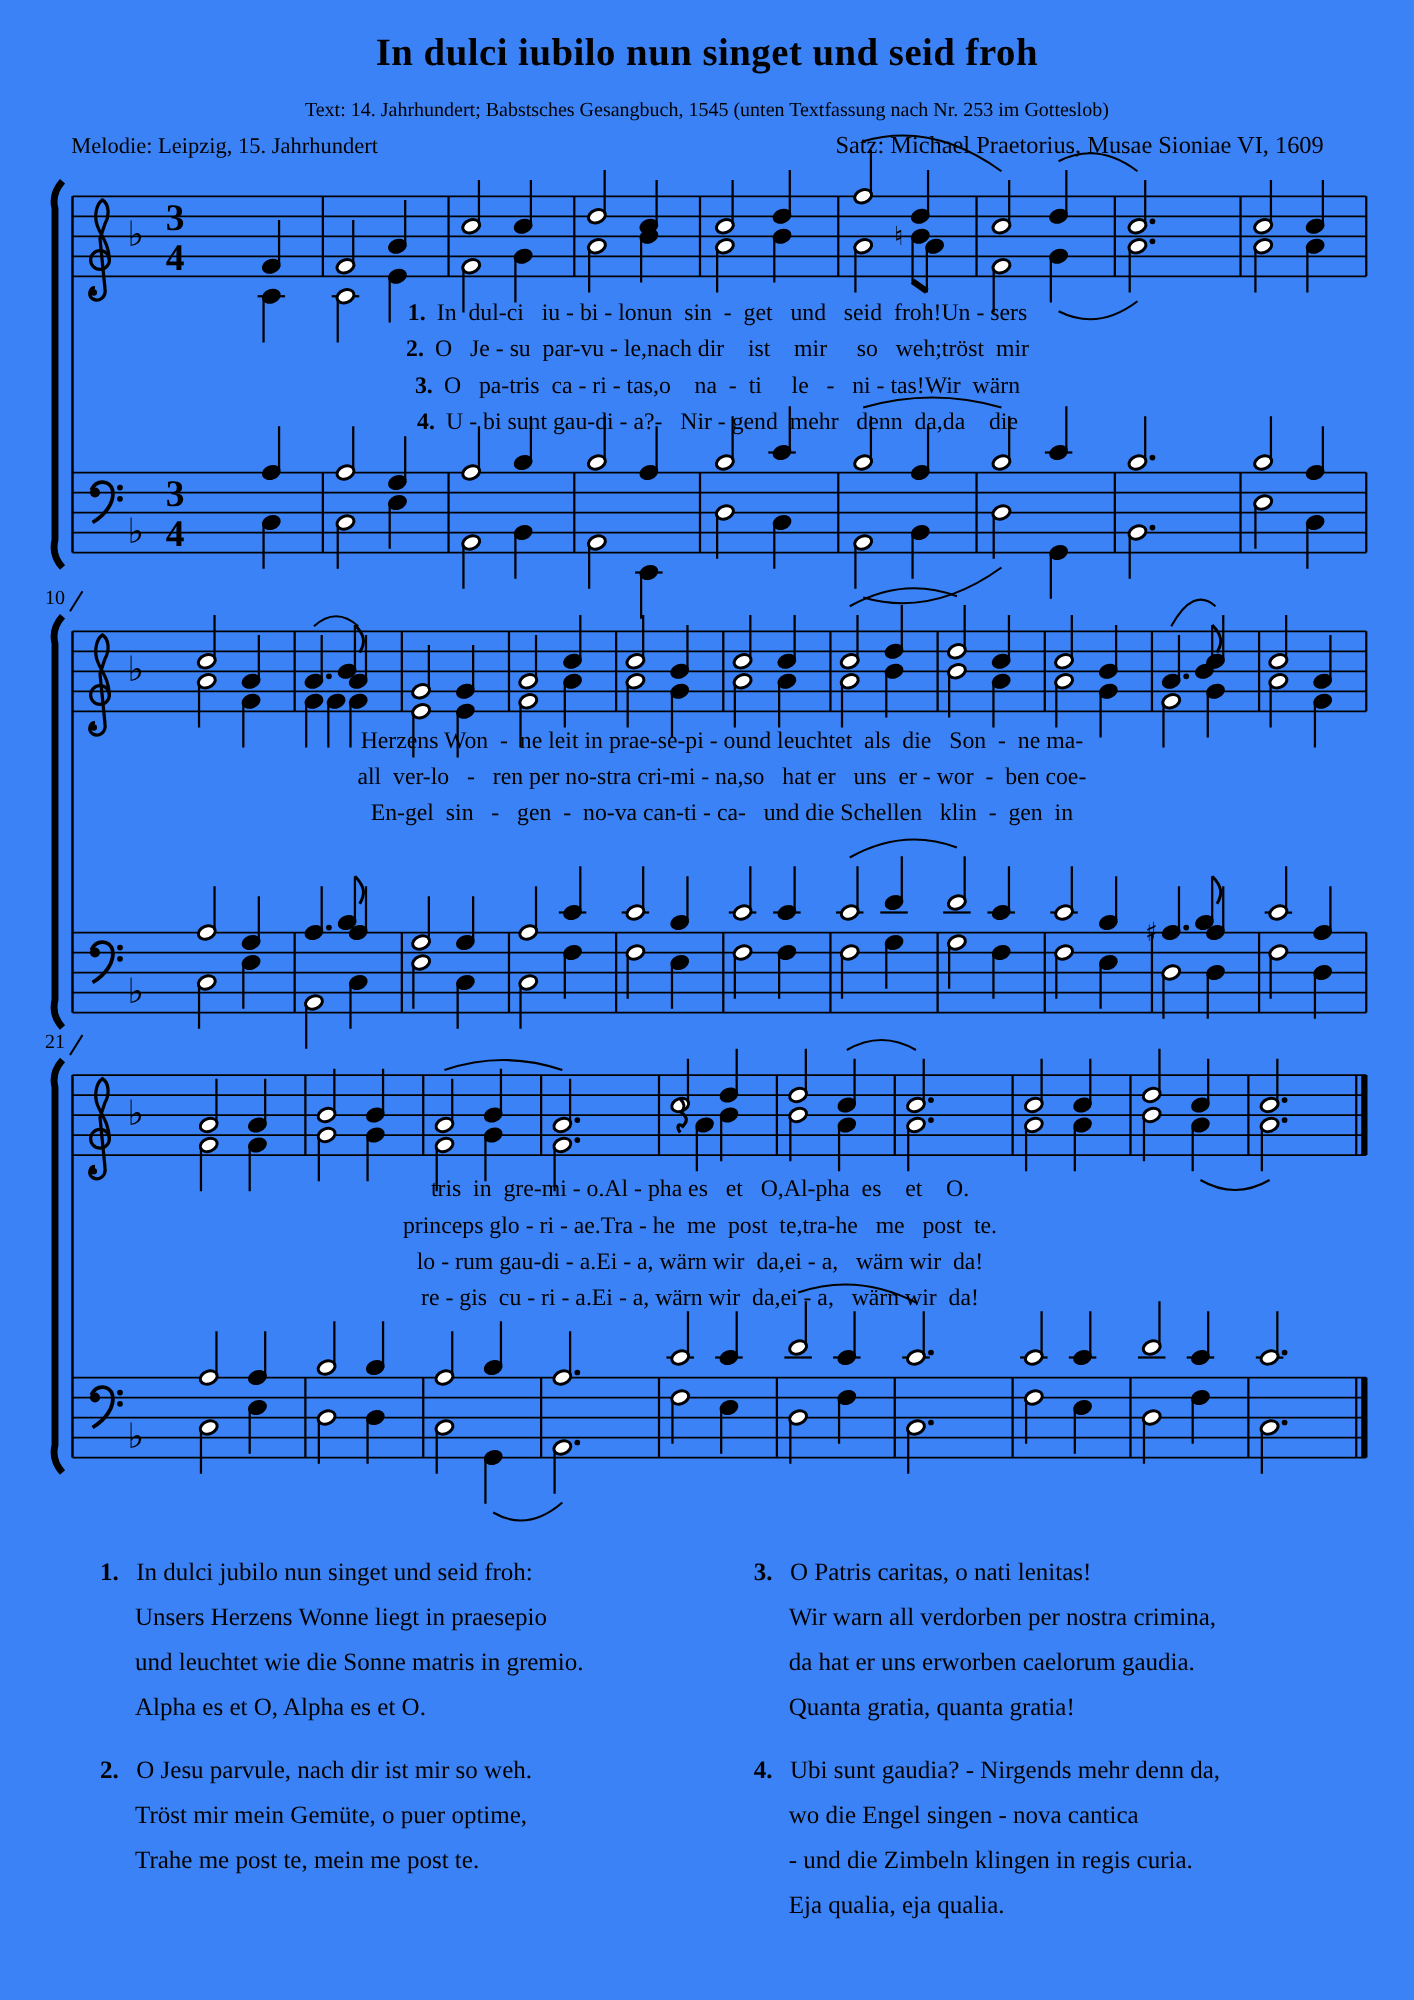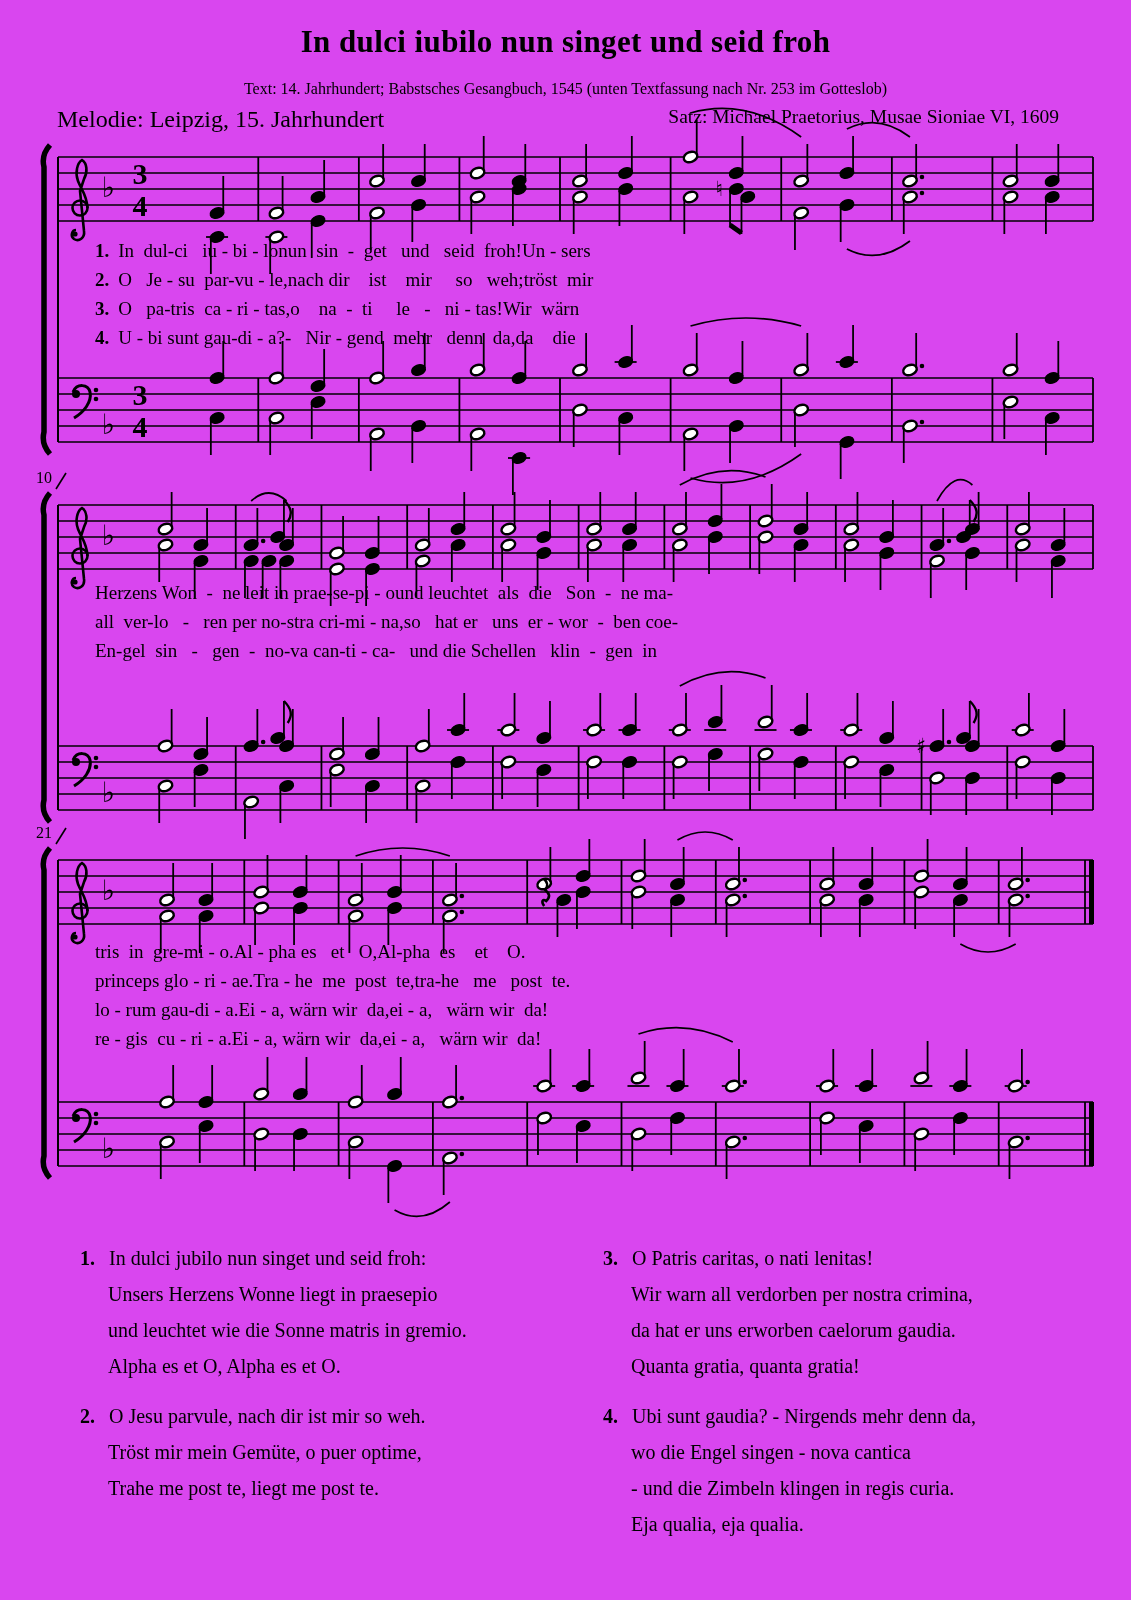--- a/index.html
+++ b/index.html
@@ -1,25 +1,25 @@
 <!DOCTYPE html>
 <html><head>
 <meta charset="utf-8">
 <style>
   html,body{margin:0;padding:0;background:#888;}
-  .page{position:relative;width:1131px;height:1600px;background:#d946ef;margin:0 auto;
+  .page{position:relative;width:1131px;height:1600px;background:#3b82f6;margin:0 auto;
         font-family:"Liberation Serif",serif;color:#000;overflow:hidden;}
   .title{position:absolute;top:24px;left:0;width:100%;text-align:center;
          font-size:31px;font-weight:bold;letter-spacing:.4px;}
   .src-line{position:absolute;top:80px;left:0;width:100%;text-align:center;font-size:16px;}
-  .mel-line{position:absolute;top:106px;left:57px;font-size:24px;}
+  .mel-line{position:absolute;top:106px;left:57px;font-size:18px;}
   .satz-line{position:absolute;top:106px;right:72px;font-size:19.5px;}
   #score-svg{position:absolute;top:0;left:0;}
   .lyrics{position:absolute;left:95px;font-size:19px;}
-  .lyric-row{display:flex;justify-content:flex-start;align-items:baseline;height:29px;}
+  .lyric-row{display:flex;justify-content:center;align-items:baseline;height:29px;}
   .seg{white-space:pre;}
   .vnum{font-weight:bold;padding-right:9px;}
   .verses{position:absolute;top:1240px;left:80px;width:1004px;display:grid;
           grid-template-columns:1fr 1fr;column-gap:42px;font-size:20px;}
   .verse{margin-bottom:14px;}
   .vline{line-height:36px;padding-left:28px;}
   .vline.first{padding-left:0;}
 </style>
 </head>
 <body>
@@ -766,21 +766,21 @@
     <div id="vcol0">
         <div class="verse">
           <div class="vline first"><span class="vnum">1.</span> In dulci jubilo nun singet und seid froh:</div>
           <div class="vline">Unsers Herzens Wonne liegt in praesepio</div>
           <div class="vline">und leuchtet wie die Sonne matris in gremio.</div>
           <div class="vline">Alpha es et O, Alpha es et O.</div>
         </div>
         <div class="verse">
           <div class="vline first"><span class="vnum">2.</span> O Jesu parvule, nach dir ist mir so weh.</div>
           <div class="vline">Tröst mir mein Gemüte, o puer optime,</div>
-          <div class="vline">Trahe me post te, liegt me post te.</div>
+          <div class="vline">Trahe me post te, mein me post te.</div>
         </div>
       </div>
     <div id="vcol1">
         <div class="verse">
           <div class="vline first"><span class="vnum">3.</span> O Patris caritas, o nati lenitas!</div>
           <div class="vline">Wir warn all verdorben per nostra crimina,</div>
           <div class="vline">da hat er uns erworben caelorum gaudia.</div>
           <div class="vline">Quanta gratia, quanta gratia!</div>
         </div>
         <div class="verse">

